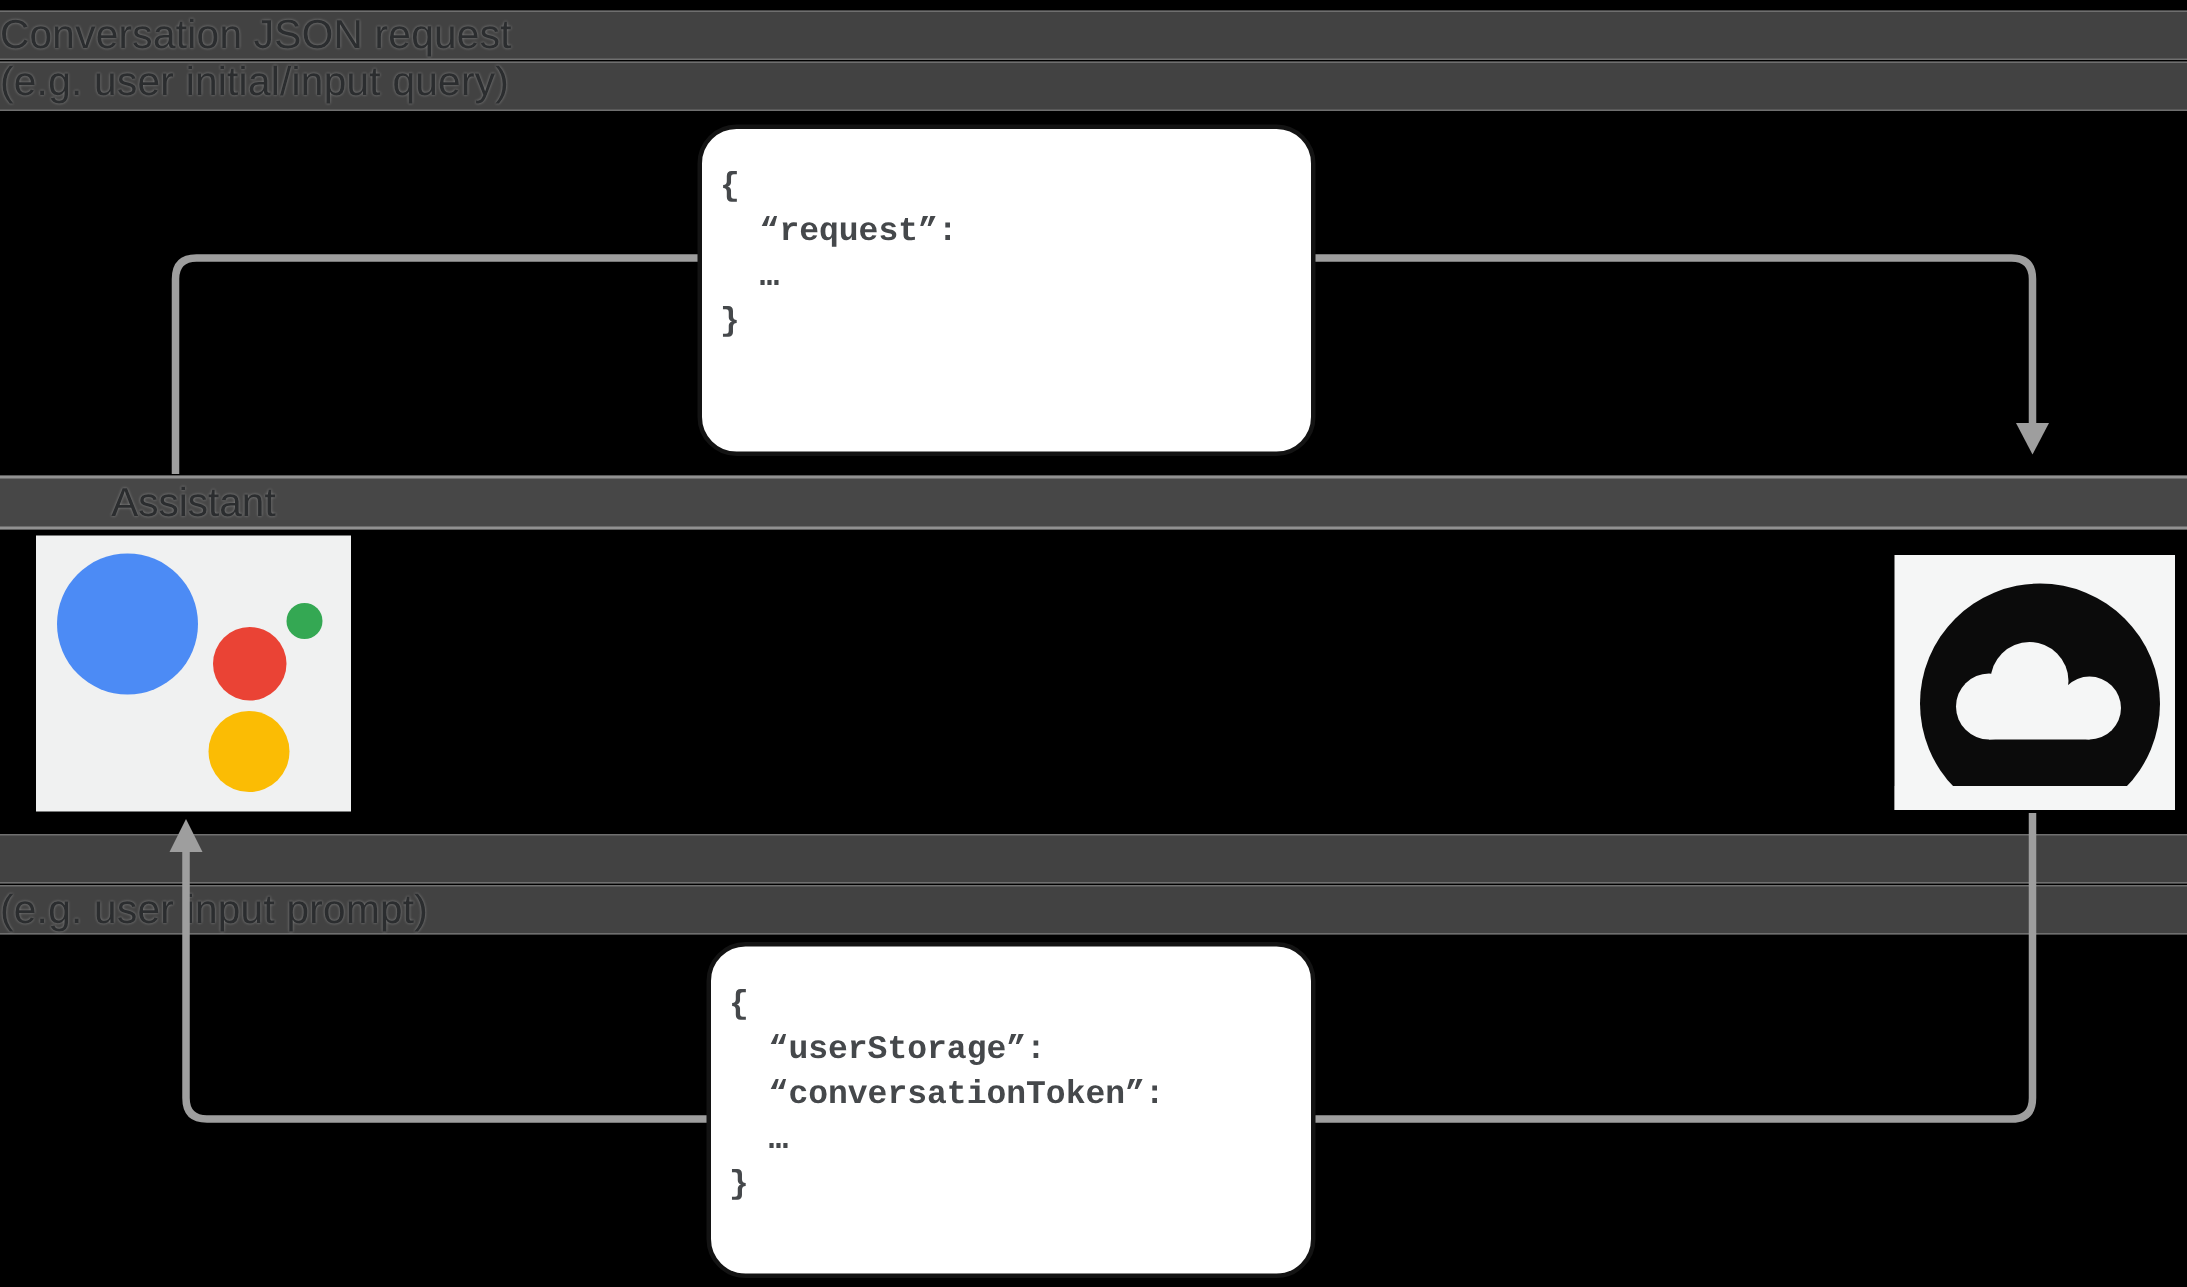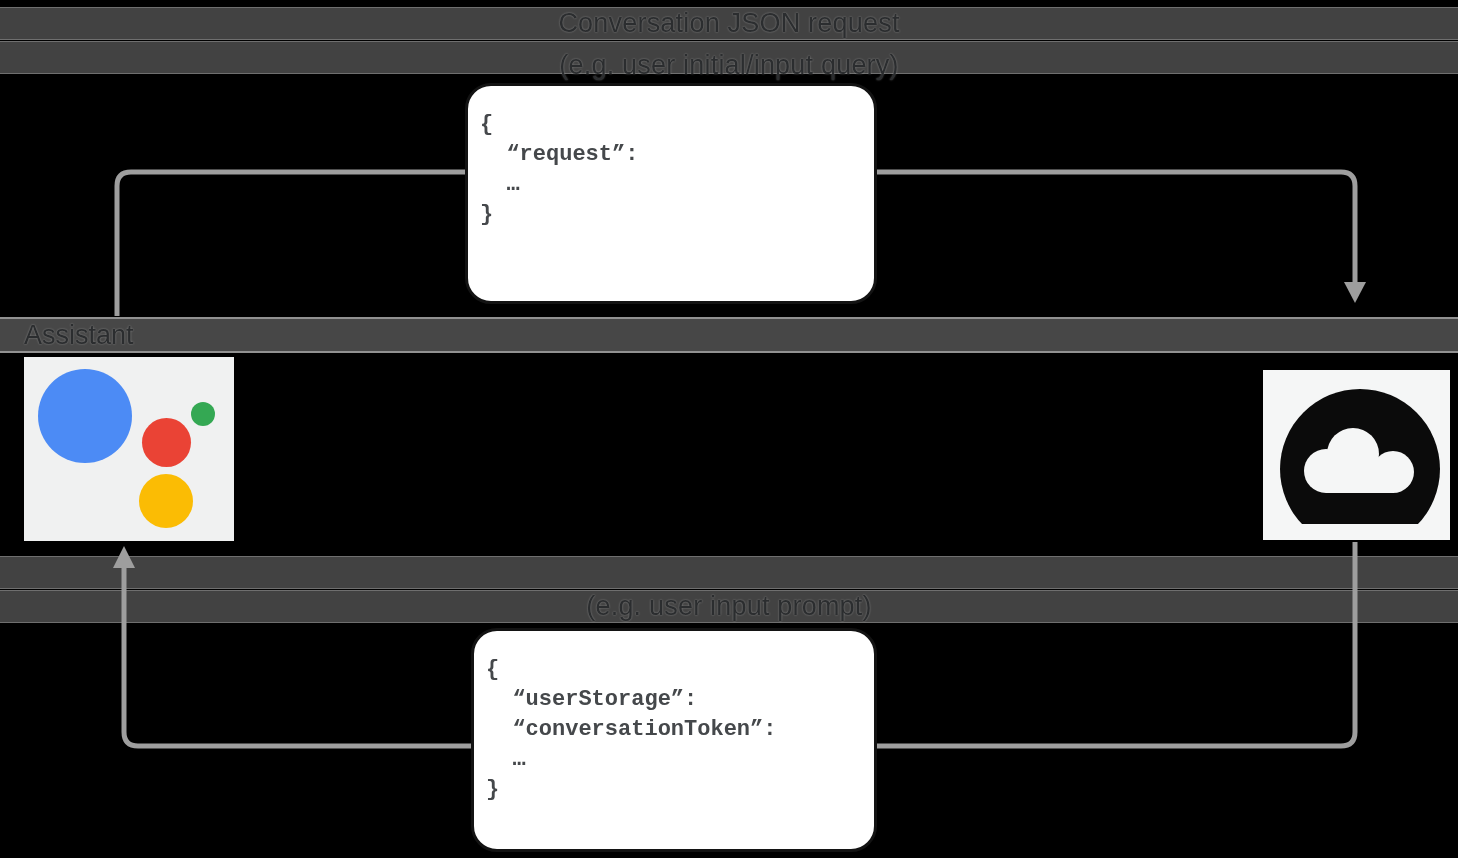--- a/index.html
+++ b/index.html
@@ -8,28 +8,28 @@
     font-family:"Liberation Sans",sans-serif;
   }
   
   .band{
     position:absolute;left:0;width:1458px;background:#424242;
     border-top:1px solid #6f6f6f;border-bottom:1px solid #6f6f6f;box-sizing:border-box;
   }
   .band.strong{background:#474747;border-top:2px solid #919191;border-bottom:2px solid #919191;}
   
   .caption{
-    position:absolute;left:0;width:1458px;text-align:center;
+    position:absolute;left:0;width:1458px;
     color:#2b2d2f;font-size:27px;letter-spacing:.2px;
     text-shadow:0 0 2px rgba(255,255,255,0.38);
     white-space:pre;
   }
   
   .actor-label{
-    position:absolute;color:#2b2d2f;font-size:27px;
+    position:absolute;text-align:center;color:#2b2d2f;font-size:27px;
     text-shadow:0 0 2px rgba(255,255,255,0.38);
   }
   
   .arrow-layer{position:absolute;left:0;top:0;}
   
   .code-box{
     position:absolute;background:#ffffff;border:3px solid #131313;border-radius:26px;
     box-sizing:border-box;padding:24px 0 0 12px;
     font-family:"Liberation Mono","DejaVu Sans Mono",monospace;
     font-size:22px;line-height:30px;color:#45484b;font-weight:bold;
@@ -51,21 +51,21 @@
 
 <div class="canvas">
 
   <div class="band" style="top:7px;height:33px"></div>
   <div class="band" style="top:41px;height:33px"></div>
   <div class="band strong" style="top:317px;height:36px"></div>
   <div class="band" style="top:556px;height:33px"></div>
   <div class="band" style="top:590px;height:33px"></div>
 
   <div class="caption" style="top:7px;line-height:33px">Conversation JSON request</div>
-  <div class="caption" style="top:49px;line-height:33px">(e.g. user initial/input query)</div>
+  <div class="caption" style="top:38px;line-height:33px">(e.g. user initial/input query)</div>
 
   <div class="caption" style="top:590px;line-height:33px">(e.g. user input prompt)</div>
 
   <div class="actor-label" style="left:24px;top:318px;width:210px;line-height:34px">Assistant</div>
 
   <svg class="arrow-layer" width="1458" height="858" viewBox="0 0 1458 858">
     <g>
       <path d="M 117 316 L 117 186 Q 117 172 131 172 L 1341 172 Q 1355 172 1355 186 L 1355 284" fill="none" stroke="#9e9e9e" stroke-width="5"></path>
       <polygon points="1344,282 1366,282 1355,303" fill="#9e9e9e"></polygon>
     </g>

